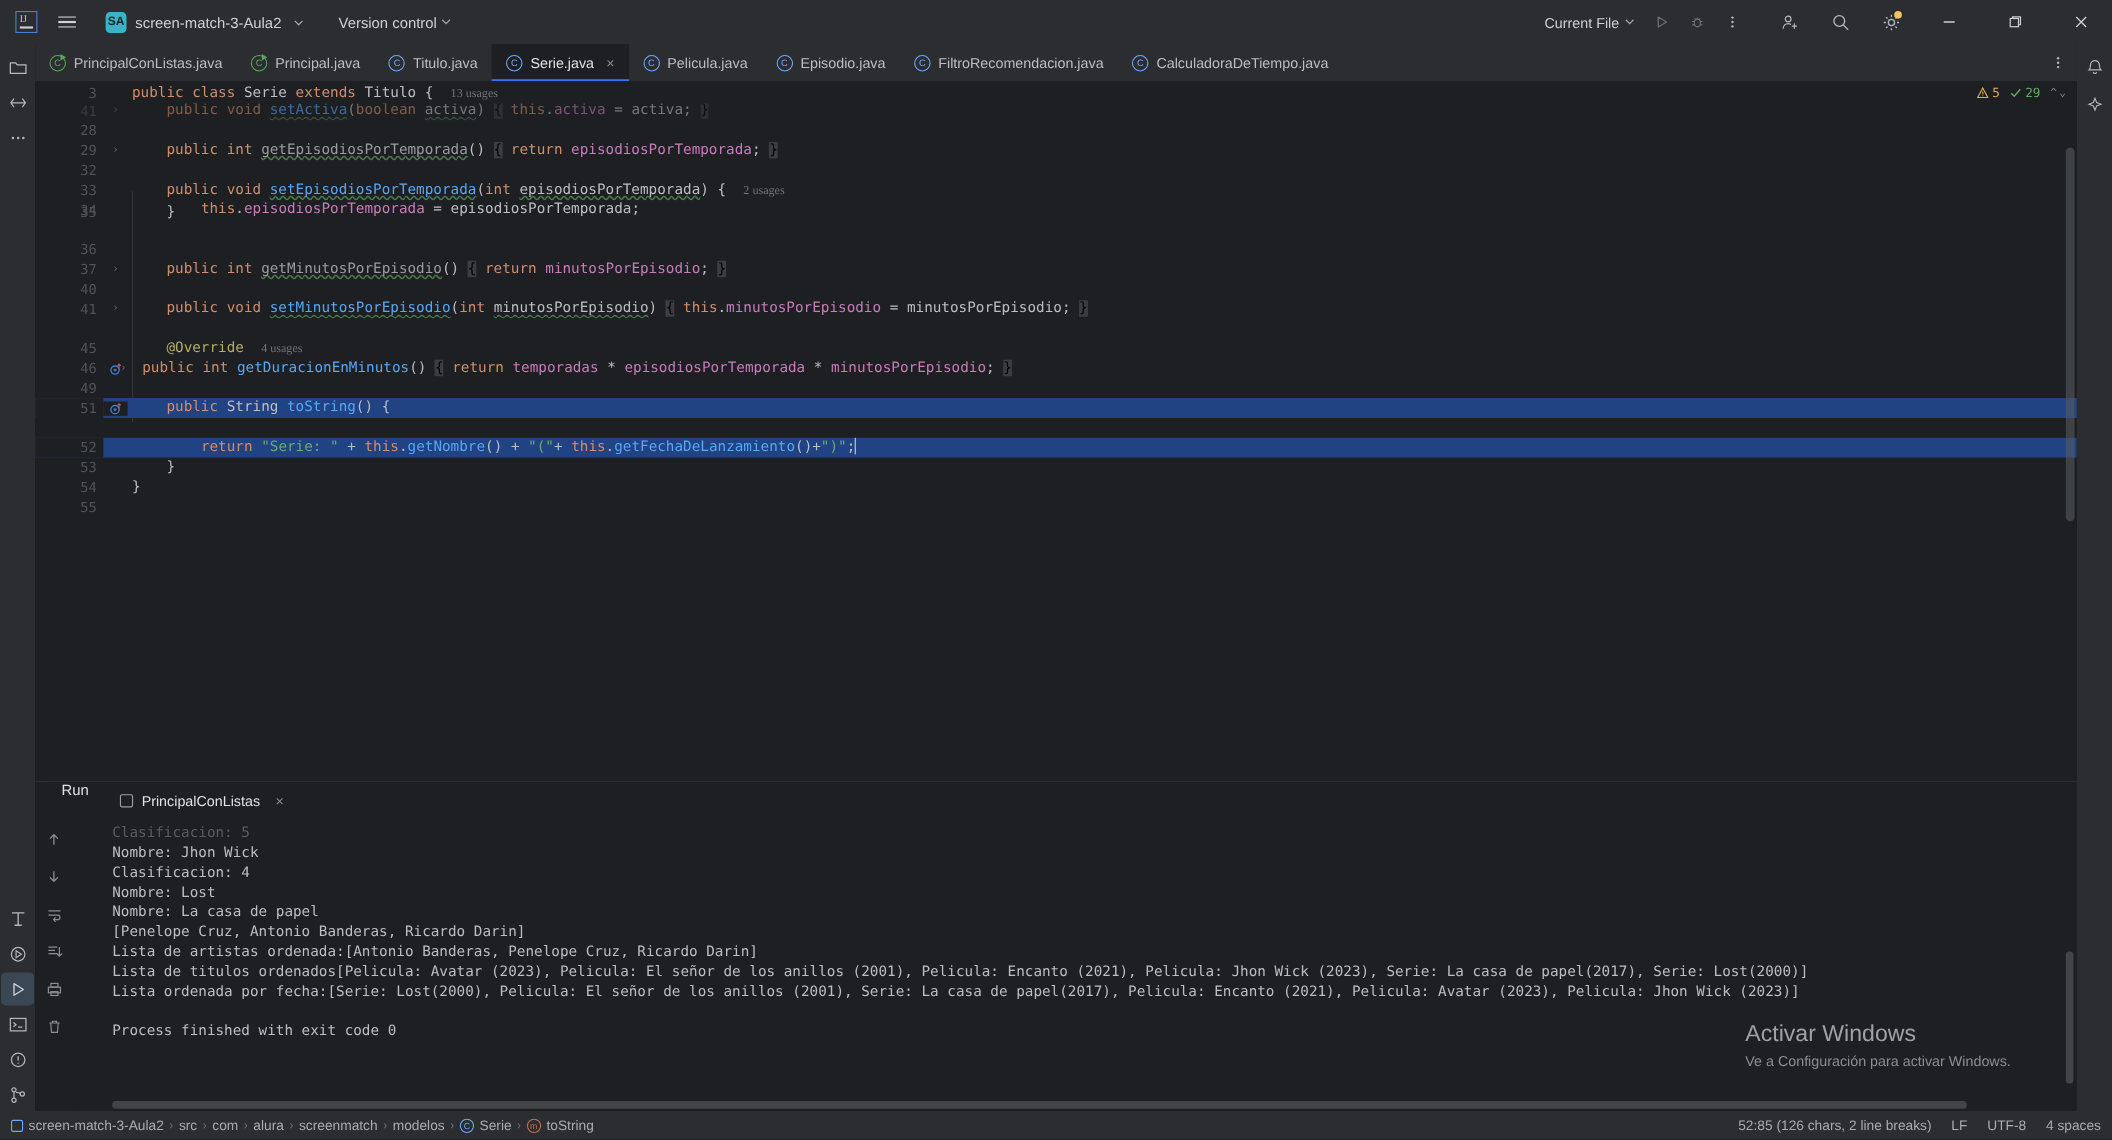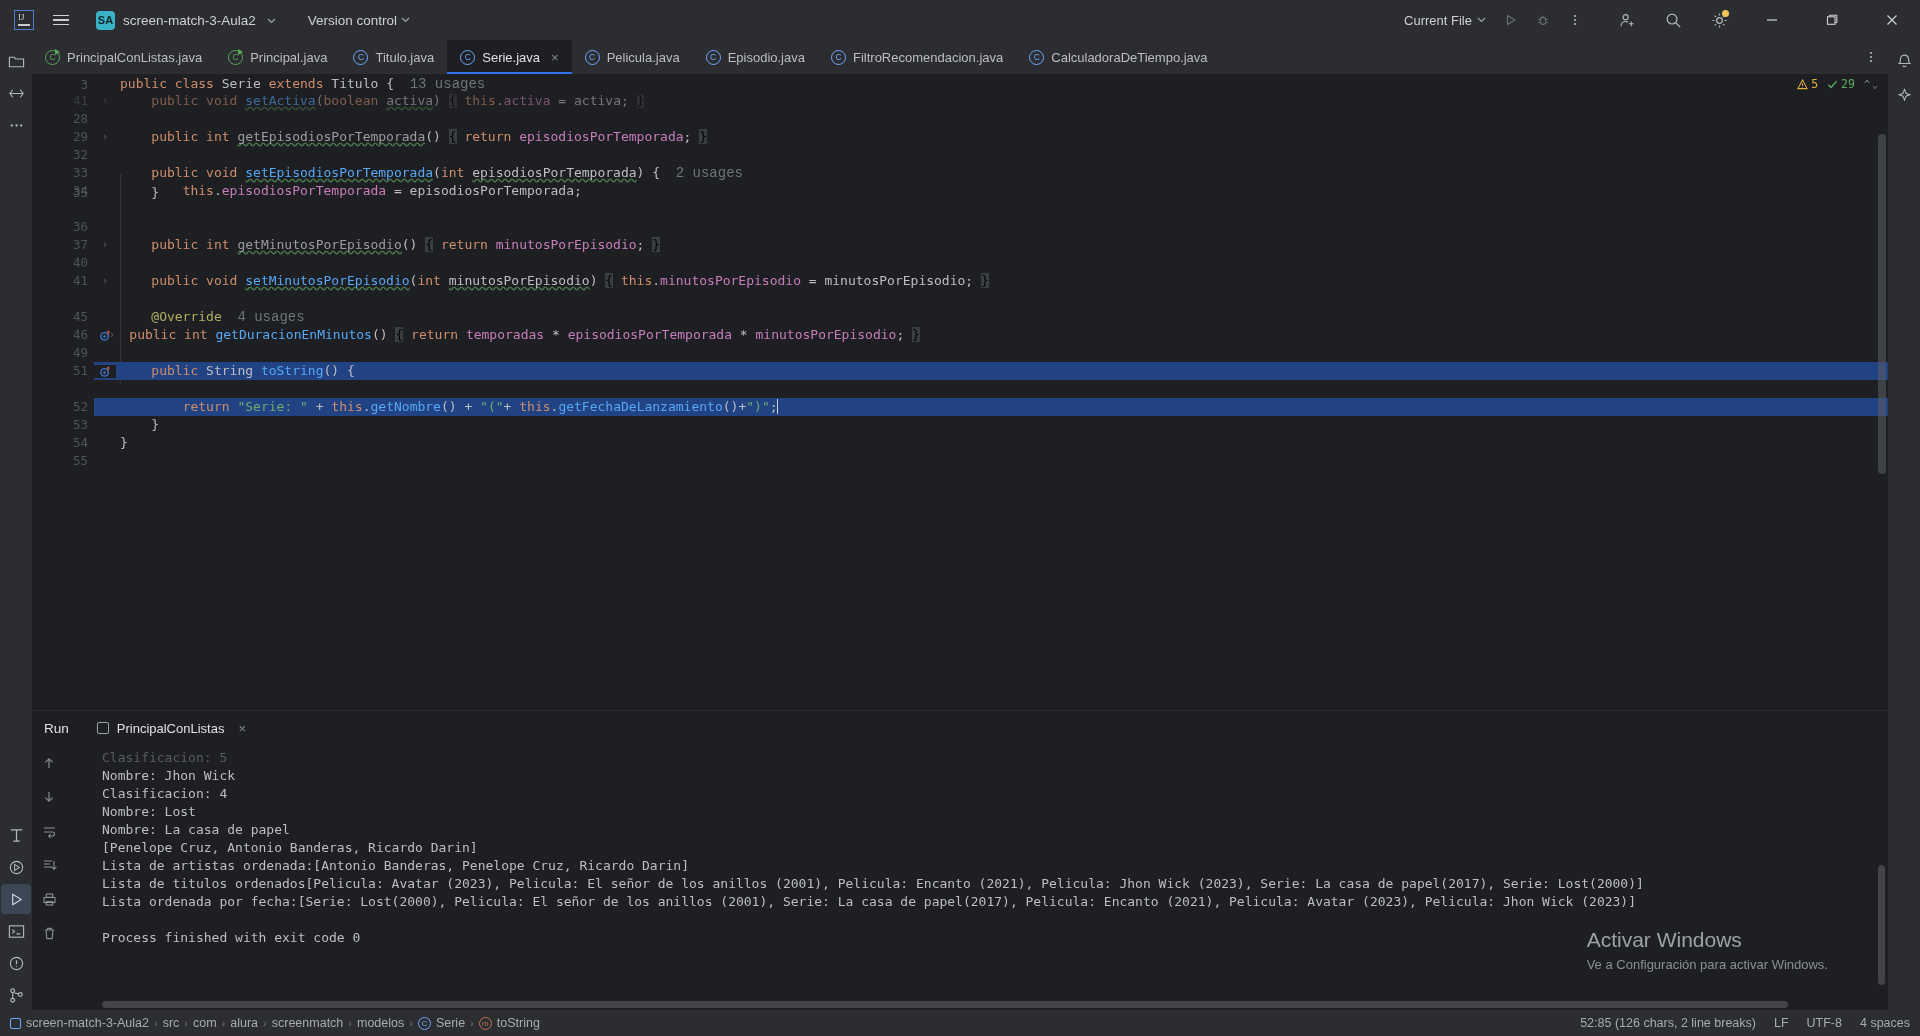--- a/index.html
+++ b/index.html
@@ -86,31 +86,31 @@
 
   
   .kw{color:#cf8e6d;}
   .cls{color:#bcbec4;}
   .mth{color:#56a8f5;}
   .mthg{color:#9a9ca1;}
   .fld{color:#c77dbb;}
   .str{color:#6aab73;}
   .ann{color:#b3ae60;}
   .pl{color:#bcbec4;}
-  .usage{color:#6f737a;font-size:14px;font-family:Liberation Mono, monospace;}
+  .usage{color:#6f737a;font-size:11px;font-family:Liberation Serif, serif;}
   .brace-hl{background:#3a3d41;}
   .err{text-decoration:underline wavy #4a7a4e;text-decoration-skip-ink:none;}
   .caret{display:inline-block;width:1px;height:15px;background:#cdd1d6;vertical-align:-3px;margin-left:-1px;}
 
   
   .editor-scrollbar{position:absolute;right:2px;top:60px;width:8px;height:340px;background:#5a5d63;border-radius:4px;opacity:.55;}
 
   
   .runpanel{height:300px;min-height:300px;background:#1e1f22;display:flex;flex-direction:column;border-top:1px solid #2b2d30;}
-  .run-head{height:34px;min-height:34px;display:flex;align-items:center;gap:0;padding-left:12px;background:#1e1f22;}
+  .run-head{height:34px;min-height:34px;display:flex;gap:0;padding-left:12px;background:#1e1f22;margin-left:12px;}
   .run-title{font-size:13.5px;color:#dfe1e5;margin-right:18px;}
   .run-tab{display:flex;align-items:center;gap:8px;font-size:13px;color:#dfe1e5;padding:4px 10px;border-radius:4px;cursor:pointer;}
   .run-tab .sq{width:12px;height:12px;border:1.5px solid #9aa0a6;border-radius:2px;}
   .run-tab .x{color:#868a91;font-size:13px;margin-left:6px;}
   .run-body{flex:1;display:flex;min-height:0;position:relative;}
   .run-toolbar{width:34px;display:flex;flex-direction:column;align-items:center;padding-top:6px;gap:10px;background:#1e1f22;}
   .rt-ico{width:24px;height:24px;display:flex;align-items:center;justify-content:center;color:#9aa0a6;cursor:pointer;}
   .console-wrap{flex:1;position:relative;min-width:0;overflow:hidden;}
   .console{position:absolute;left:0;right:0;top:0;bottom:0;padding:4px 0 0 36px;font-family:"DejaVu Sans Mono","Liberation Mono",monospace;font-size:13px;color:#bcbec4;line-height:18px;white-space:pre;overflow:hidden;}
   .console .clip{color:#585b61;}

